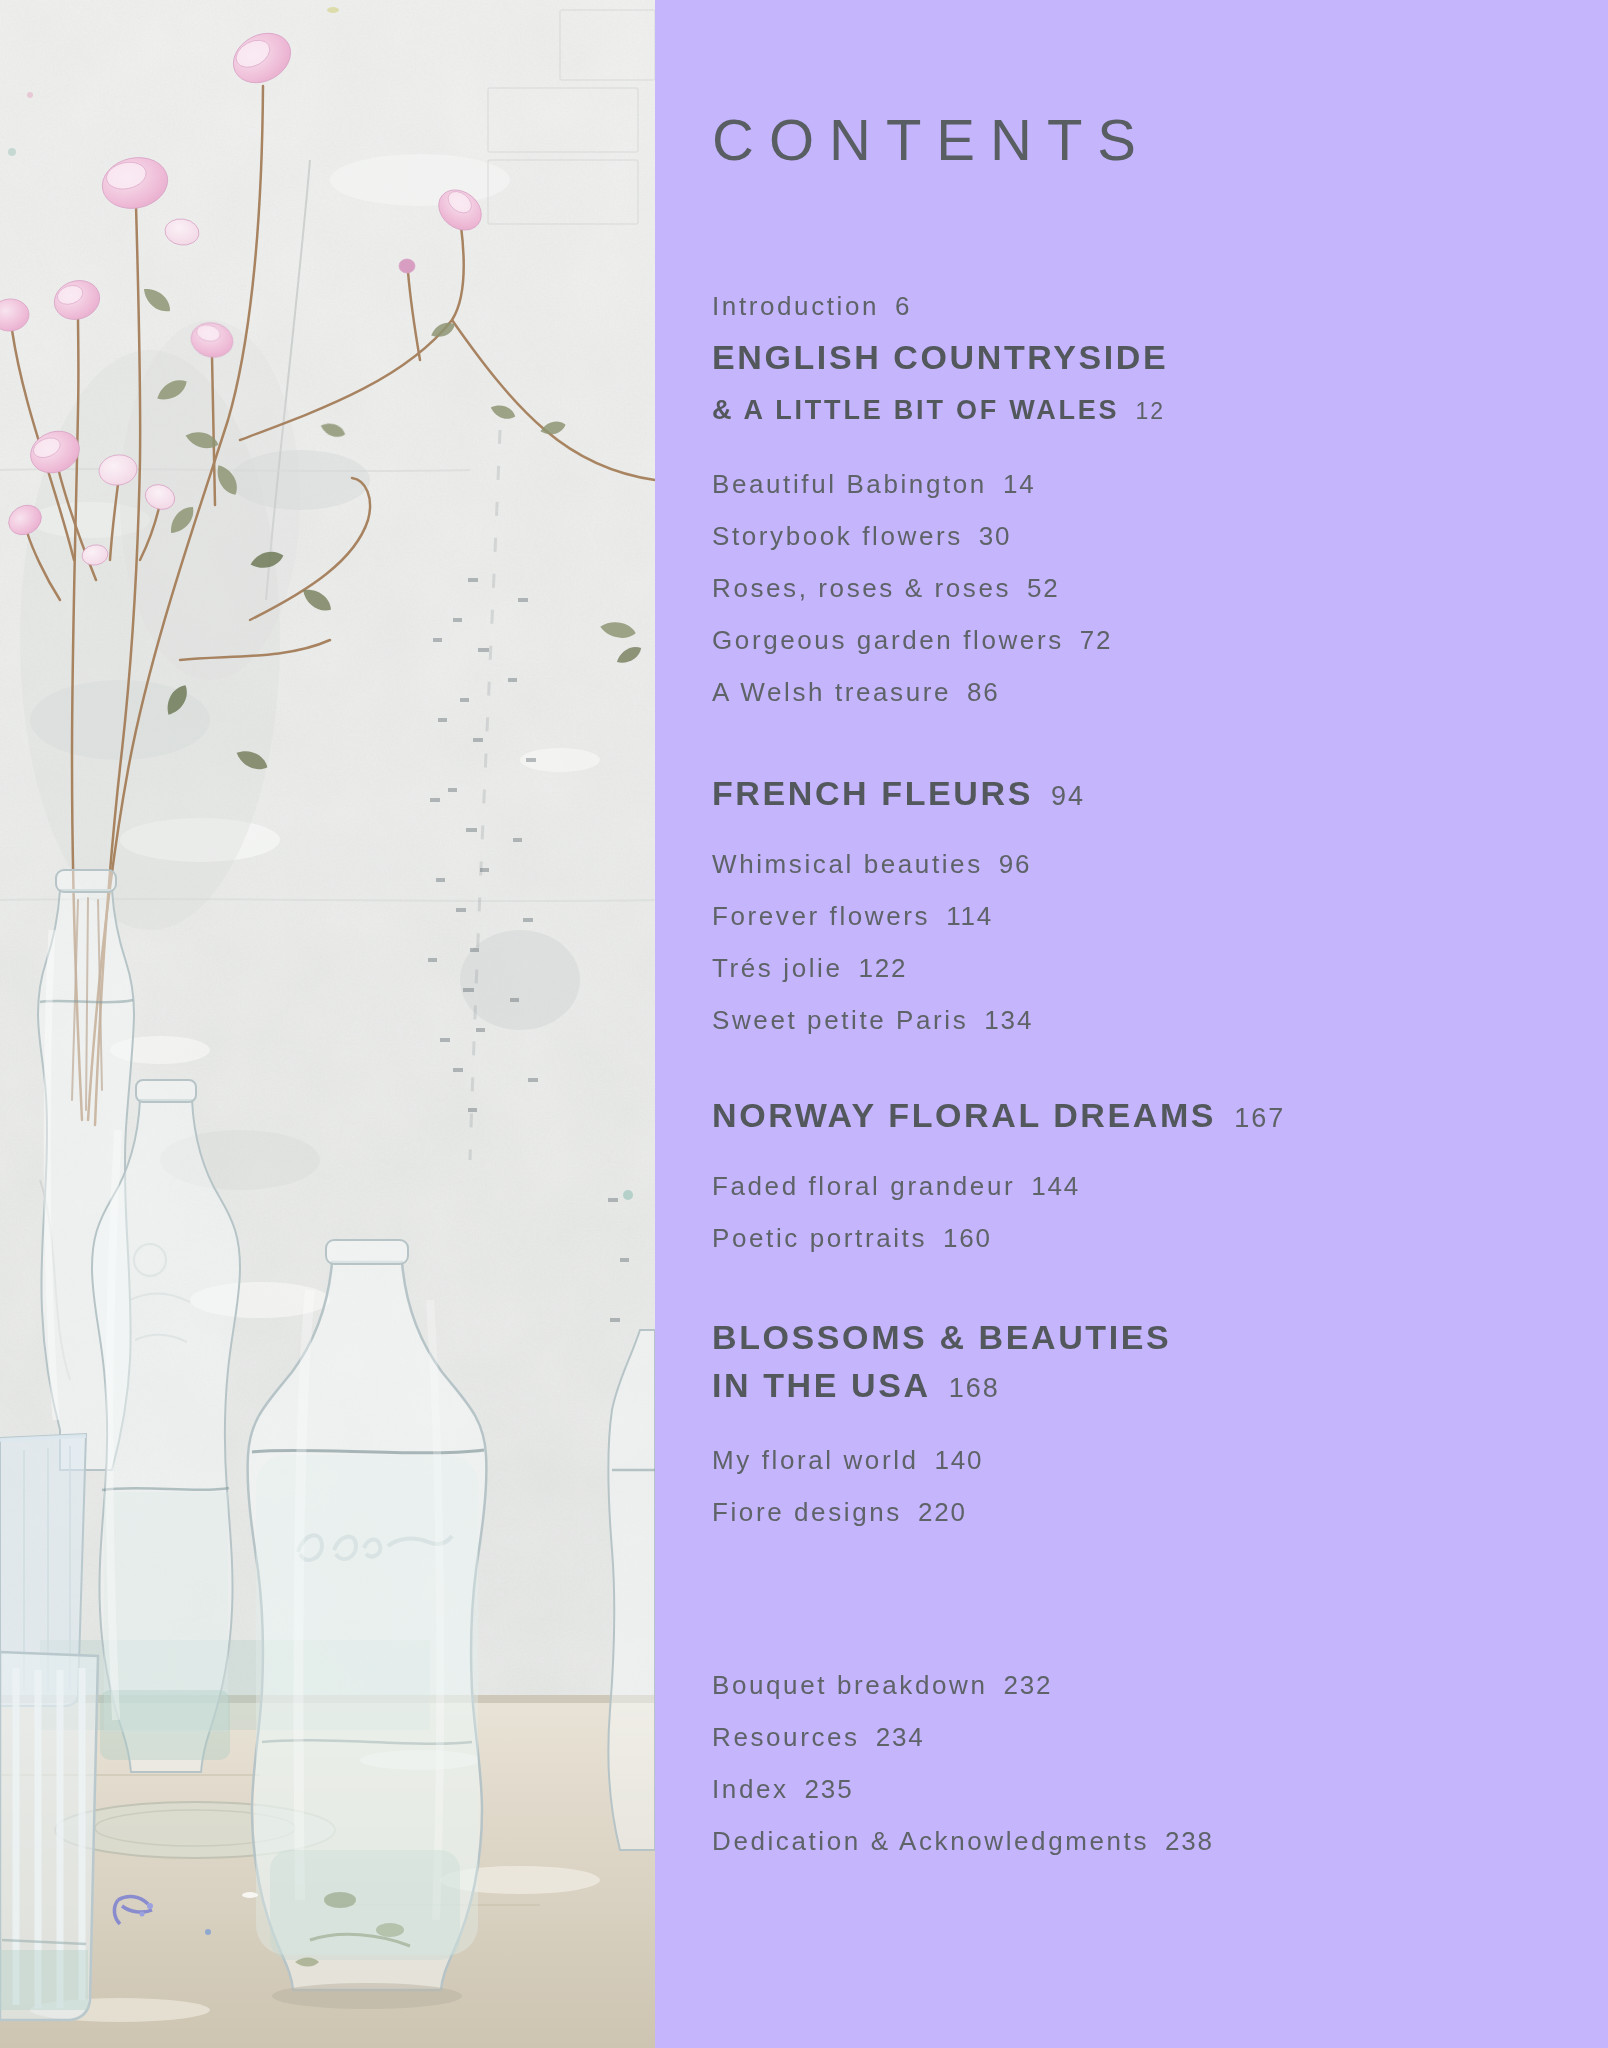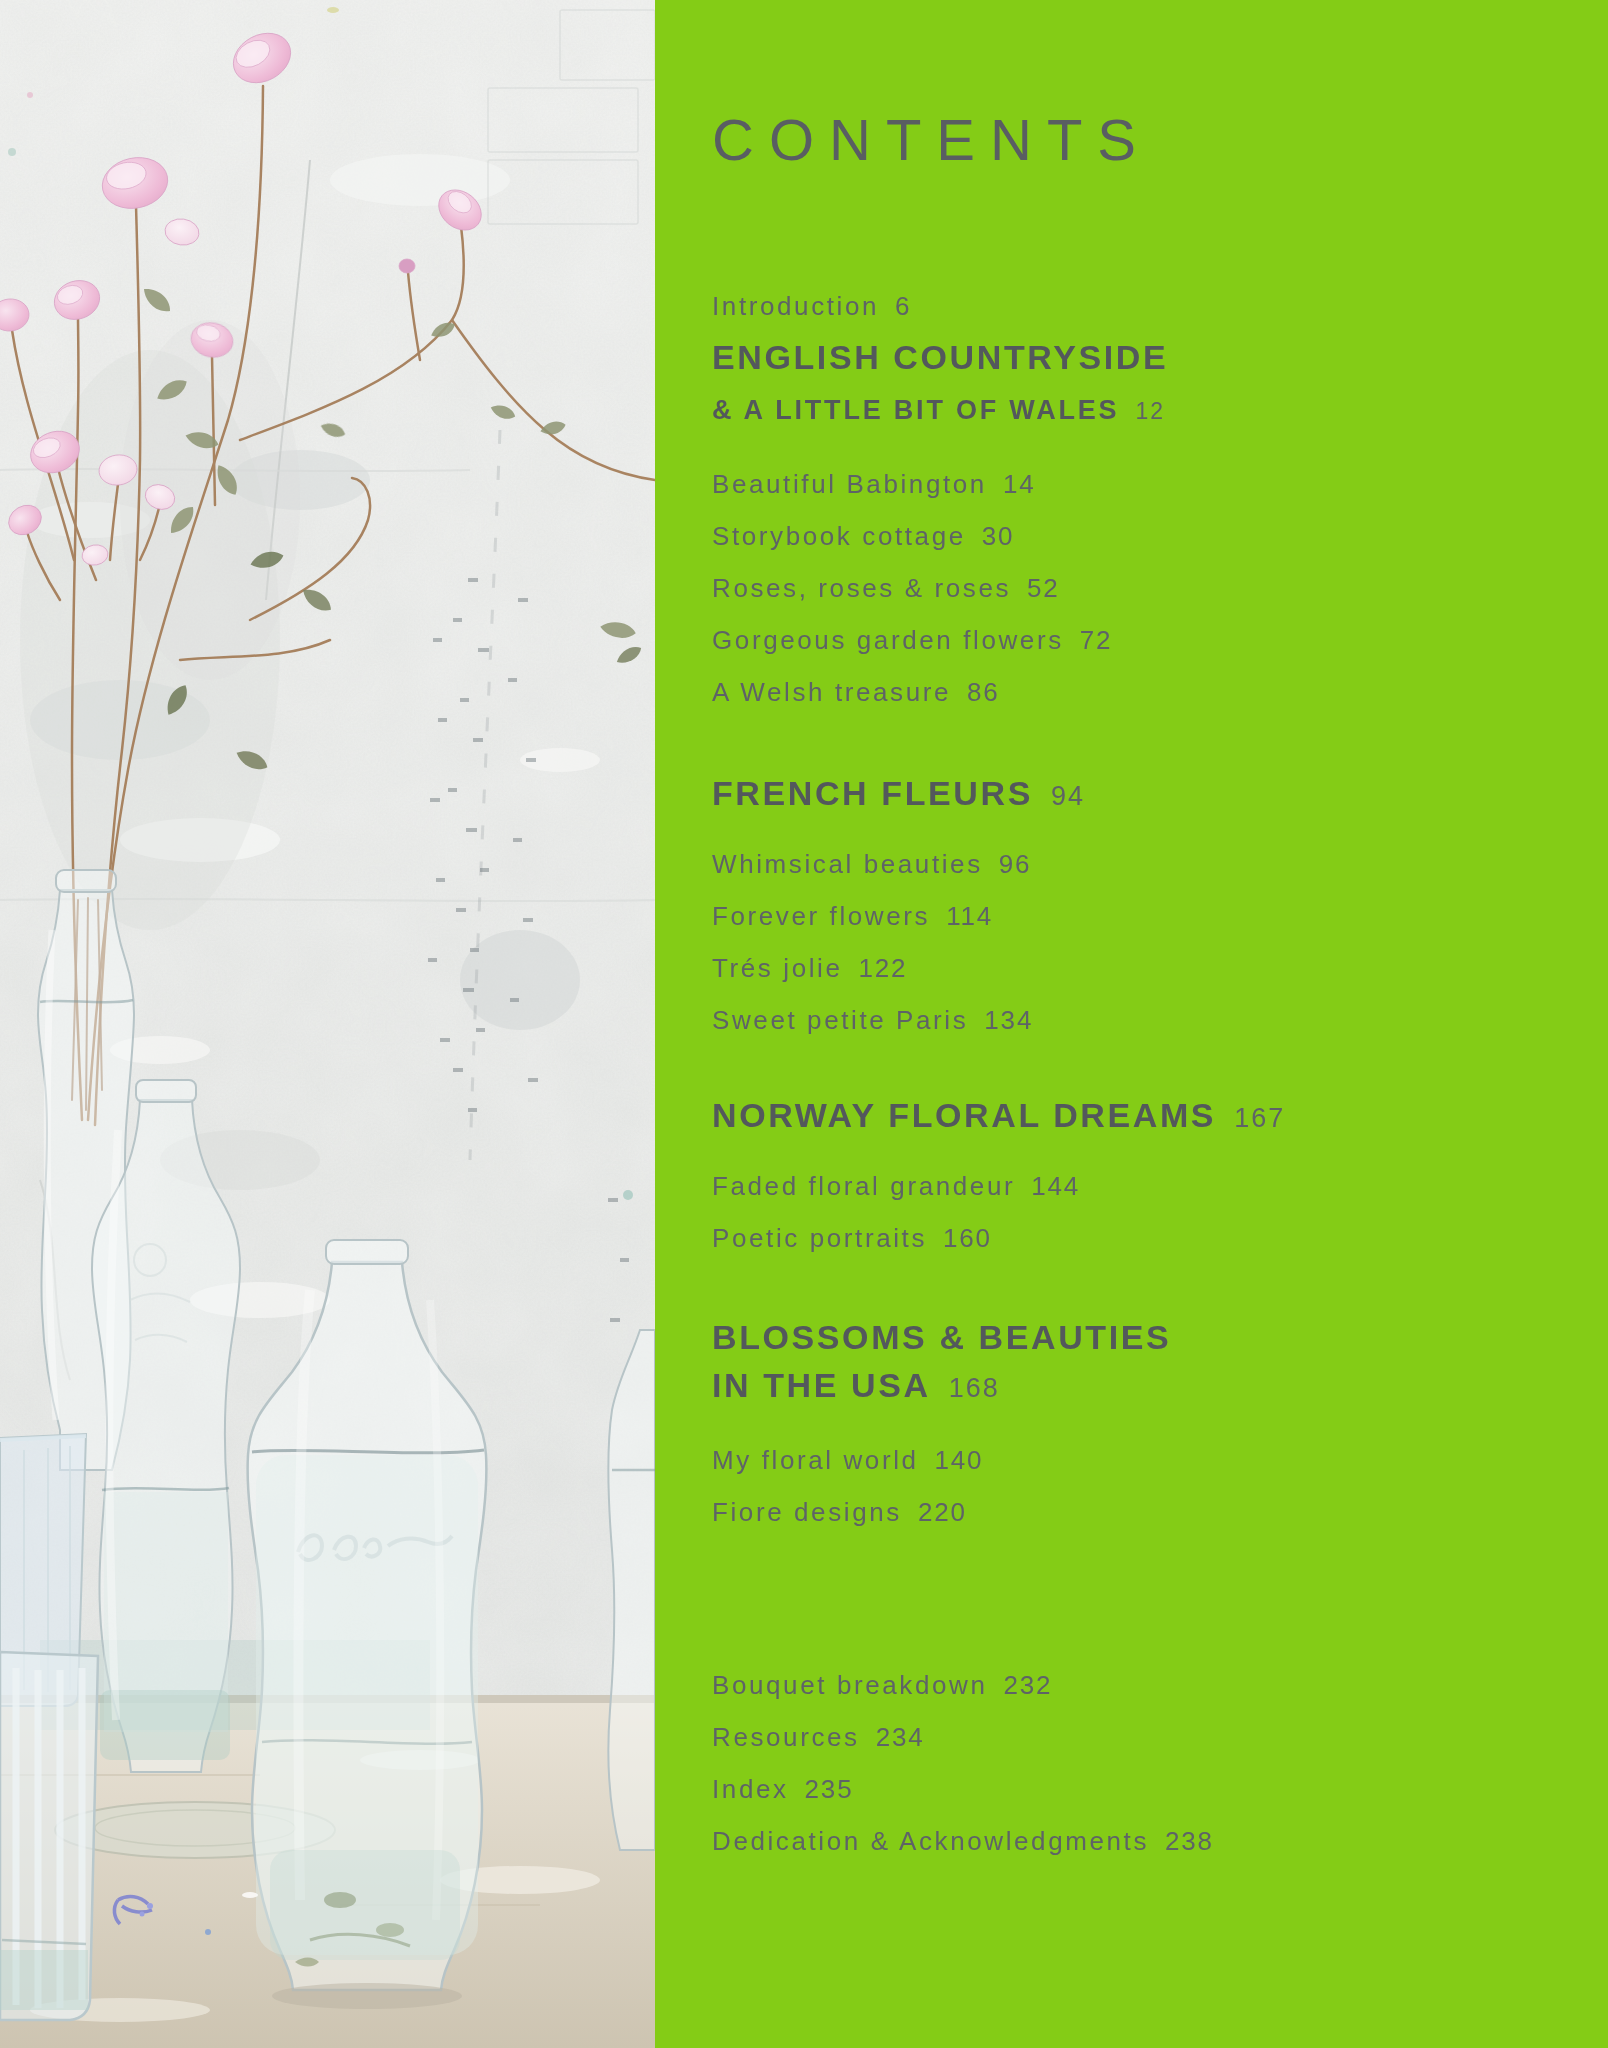--- a/index.html
+++ b/index.html
@@ -1,17 +1,17 @@
 <!DOCTYPE html>
 <html><head>
 <meta charset="utf-8">
 <style>
   html,body{margin:0;padding:0;background:#ffffff;}
   .page{
-    position:relative;width:1608px;height:2048px;background:#84cc16;
+    position:relative;width:1608px;height:2048px;background:#c4b5fd;
     font-family:"Liberation Sans",sans-serif;overflow:hidden;
   }
   .photo{position:absolute;left:0;top:0;width:655px;height:2048px;display:block;}
   .title{
     position:absolute;left:712px;top:106px;
     font-size:58px;font-weight:400;letter-spacing:15px;color:#595e62;white-space:nowrap;
   }
   .block{position:absolute;left:712px;}
   .entry{font-size:26px;letter-spacing:2.6px;line-height:52px;color:#5e6367;white-space:nowrap;}
   .entry .num{margin-left:16px;letter-spacing:1.8px;}
@@ -287,21 +287,21 @@
     </div>
   </div>
 
   <div class="block" id="sec-1">
     <h2><span>ENGLISH COUNTRYSIDE</span></h2>
     <div class="sub">
       <span>&amp; A LITTLE BIT OF WALES</span><span class="hnum">12</span>
     </div>
     <ul class="entries gap30">
       <li class="entry"><span>Beautiful Babington</span><span class="num">14</span></li>
-      <li class="entry"><span>Storybook cottage</span><span class="num">30</span></li>
+      <li class="entry"><span>Storybook flowers</span><span class="num">30</span></li>
       <li class="entry"><span>Roses, roses &amp; roses</span><span class="num">52</span></li>
       <li class="entry"><span>Gorgeous garden flowers</span><span class="num">72</span></li>
       <li class="entry"><span>A Welsh treasure</span><span class="num">86</span></li>
     </ul>
   </div>
 
   <div class="block" id="sec-2">
     <h2><span>FRENCH FLEURS</span><span class="hnum">94</span></h2>
     <ul class="entries gap22">
       <li class="entry"><span>Whimsical beauties</span><span class="num">96</span></li>

